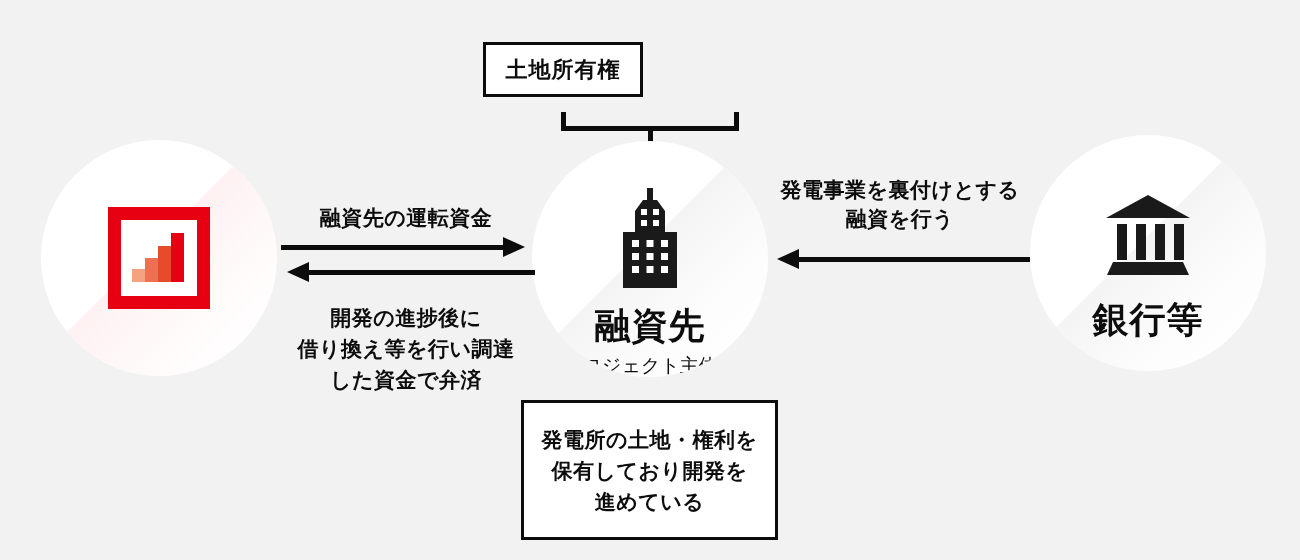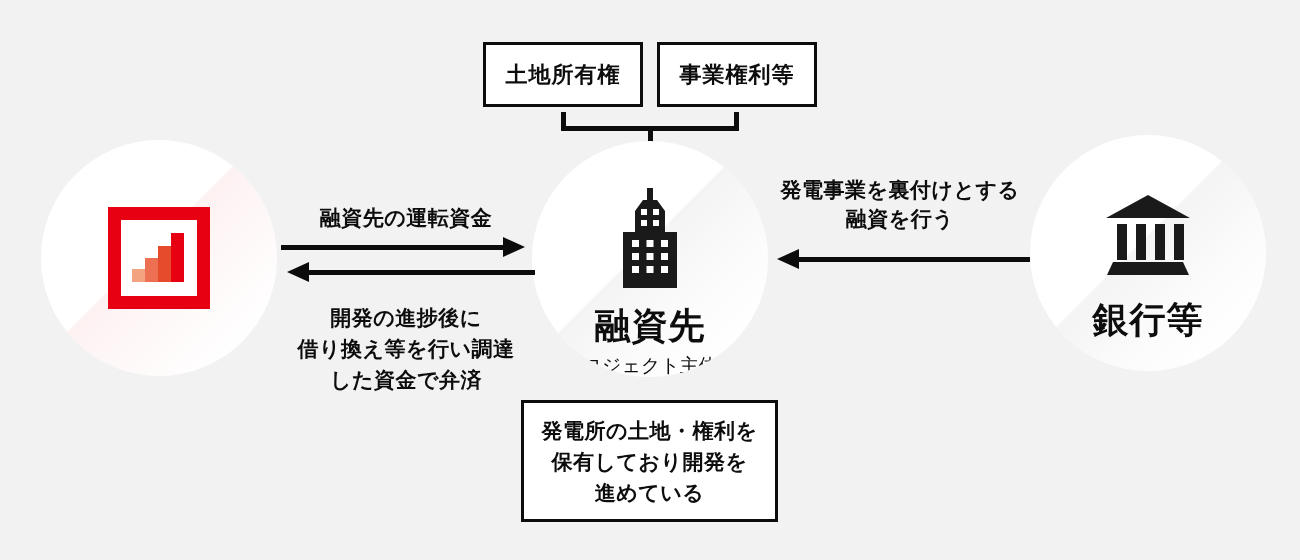--- a/index.html
+++ b/index.html
@@ -7,21 +7,21 @@
     position:relative;
     width:1300px;height:560px;
     background:var(--bg,#f2f2f3);
     font-family:"Liberation Sans",sans-serif;
     color:#0d0d0d;
     overflow:hidden;
   }
   
   .tbox{
     position:absolute;
-    width:160px;height:65px;
+    width:160px;height:55px;
     box-sizing:border-box;
     background:#ffffff;
     border:3px solid var(--line,#0c0c0c);
     display:flex;align-items:center;justify-content:center;
     font-weight:bold;font-size:22px;letter-spacing:1px;
   }
   
   .line{position:absolute;background:var(--line,#0c0c0c);}
   
   .circle{
@@ -65,38 +65,35 @@
     border-right:22px solid var(--line,#0c0c0c);
   }
   
   .flow-label{
     position:absolute;text-align:center;font-weight:bold;
     font-size:21px;letter-spacing:0.5px;
   }
   .flow-label span{display:block;font-family:Liberation Mono, monospace;}
   
   .note-box{
-    position:absolute;left:521px;top:400px;width:257px;height:122px;
+    position:absolute;left:521px;top:400px;width:257px;height:140px;
     box-sizing:border-box;background:#ffffff;
     border:3px solid var(--line,#0c0c0c);
     display:flex;flex-direction:column;align-items:center;justify-content:center;
     font-weight:bold;font-size:21px;line-height:31px;letter-spacing:0.5px;
   }
   .note-box span{display:block;text-align:center;}
 </style>
 </head>
 <body>
 
 <div class="canvas">
 
   <div class="tbox" style="left:483px;top:42px">
     <span>土地所有権</span>
-  </div>
-  <div class="tbox" style="left:657px;top:42px">
-    <span>事業権利等</span>
   </div>
 
   <div class="line" style="left:561px;top:112px;width:5px;height:19px"></div>
   <div class="line" style="left:734px;top:112px;width:5px;height:19px"></div>
   <div class="line" style="left:561px;top:126px;width:178px;height:5px"></div>
   <div class="line" style="left:648px;top:126px;width:5px;height:21px"></div>
 
   <div class="circle tint-red" style="left:41px;top:140px">
     <div class="longshadow"></div>
     <div class="logo">

